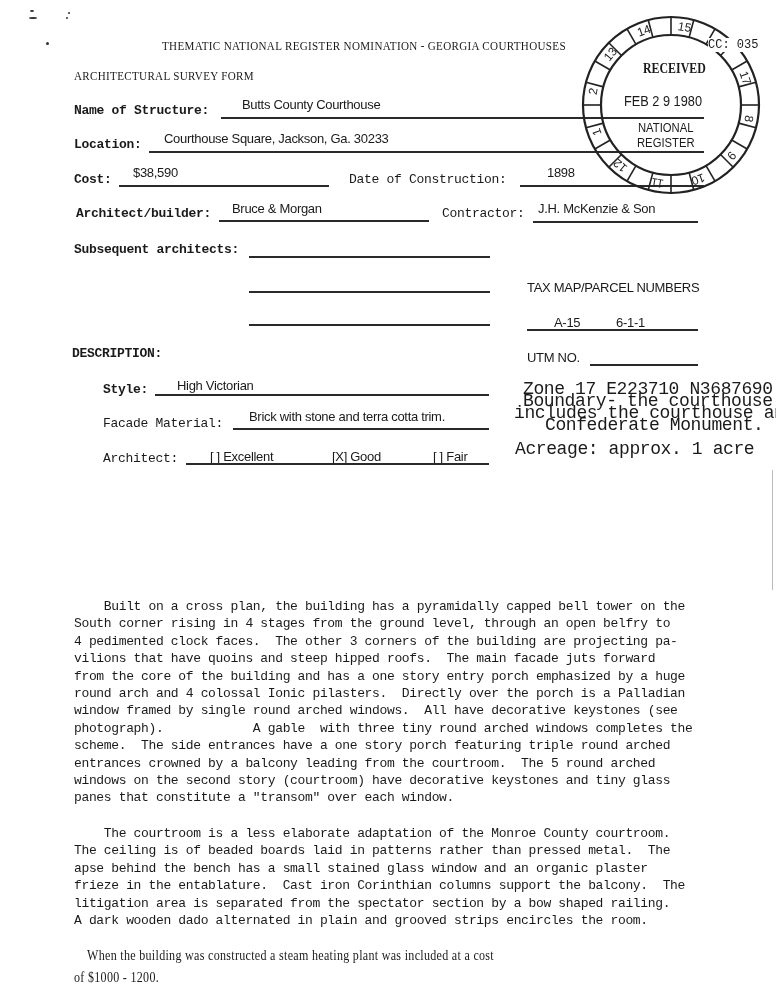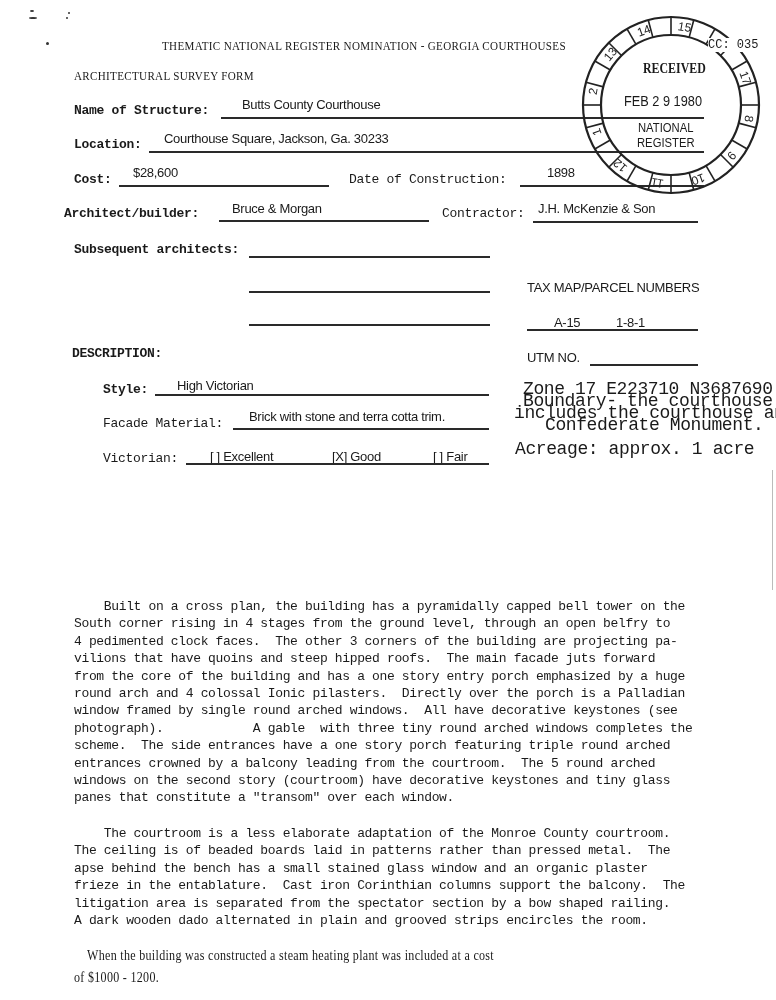--- a/index.html
+++ b/index.html
@@ -32,57 +32,57 @@
 
 <div class="abs lbl" style="left:74px;top:103px;">Name of Structure:</div>
 <div class="abs val" style="left:242px;top:97px;">Butts County Courthouse</div>
 <div class="line" style="left:221px;top:117px;width:483px;"></div>
 
 <div class="abs lbl" style="left:74px;top:137px;">Location:</div>
 <div class="abs val" style="left:164px;top:131px;">Courthouse Square, Jackson, Ga. 30233</div>
 <div class="line" style="left:149px;top:151px;width:555px;"></div>
 
 <div class="abs lbl" style="left:74px;top:172px;">Cost:</div>
-<div class="abs val" style="left:133px;top:165px;">$28,600</div>
+<div class="abs val" style="left:133px;top:165px;">$38,590</div>
 <div class="line" style="left:119px;top:185px;width:210px;"></div>
 <div class="abs lbl" style="left:349px;top:172px;font-weight:normal;">Date of Construction:</div>
 <div class="abs val" style="left:547px;top:165px;">1898</div>
 <div class="line" style="left:520px;top:185px;width:184px;"></div>
 
-<div class="abs lbl" style="left:64px;top:206px;">Architect/builder:</div>
+<div class="abs lbl" style="left:76px;top:206px;">Architect/builder:</div>
 <div class="abs val" style="left:232px;top:201px;">Bruce &amp; Morgan</div>
 <div class="line" style="left:219px;top:220px;width:210px;"></div>
 <div class="abs lbl" style="left:442px;top:206px;font-weight:normal;">Contractor:</div>
 <div class="abs val" style="left:538px;top:201px;">J.H. McKenzie &amp; Son</div>
 <div class="line" style="left:533px;top:221px;width:165px;"></div>
 
 <div class="abs lbl" style="left:74px;top:242px;">Subsequent architects:</div>
 <div class="line" style="left:249px;top:256px;width:241px;"></div>
 <div class="line" style="left:249px;top:291px;width:241px;"></div>
 <div class="line" style="left:249px;top:324px;width:241px;"></div>
 
 <div class="abs val" style="left:527px;top:280px;">TAX MAP/PARCEL NUMBERS</div>
 <div class="abs val" style="left:554px;top:315px;">A-15</div>
-<div class="abs val" style="left:616px;top:315px;">1-8-1</div>
+<div class="abs val" style="left:616px;top:315px;">6-1-1</div>
 <div class="line" style="left:527px;top:329px;width:171px;"></div>
 
 <div class="abs val" style="left:527px;top:350px;">UTM NO.</div>
 <div class="line" style="left:590px;top:364px;width:108px;"></div>
 
 <div class="abs lbl" style="left:72px;top:346px;">DESCRIPTION:</div>
 
 <div class="abs lbl" style="left:103px;top:382px;">Style:</div>
 <div class="abs val" style="left:167px;top:378px;margin-left:10px;">High Victorian</div>
 <div class="line" style="left:155px;top:394px;width:334px;"></div>
 
 <div class="abs lbl" style="left:103px;top:416px;font-weight:normal;">Facade Material:</div>
 <div class="abs val" style="left:249px;top:409px;">Brick with stone and terra cotta trim.</div>
 <div class="line" style="left:233px;top:428px;width:256px;"></div>
 
-<div class="abs lbl" style="left:103px;top:451px;font-weight:normal;">Victorian:</div>
+<div class="abs lbl" style="left:103px;top:451px;font-weight:normal;">Architect:</div>
 <div class="abs val" style="left:210px;top:449px;">[ ] Excellent</div>
 <div class="abs val" style="left:332px;top:449px;">[X] Good</div>
 <div class="abs val" style="left:416px;top:449px;margin-left:17px;">[ ] Fair</div>
 <div class="line" style="left:186px;top:463px;width:303px;"></div>
 
 <div class="abs small" style="left:523px;top:383px;">Zone 17 E223710 N3687690</div>
 <div class="abs small" style="left:523px;top:395px;">Boundary- the courthouse square</div>
 <div class="abs small" style="left:514px;top:407px;">includes the courthouse and a</div>
 <div class="abs small" style="left:545px;top:419px;">Confederate Monument.</div>
 <div class="abs small" style="left:515px;top:443px;">Acreage: approx. 1 acre</div>

